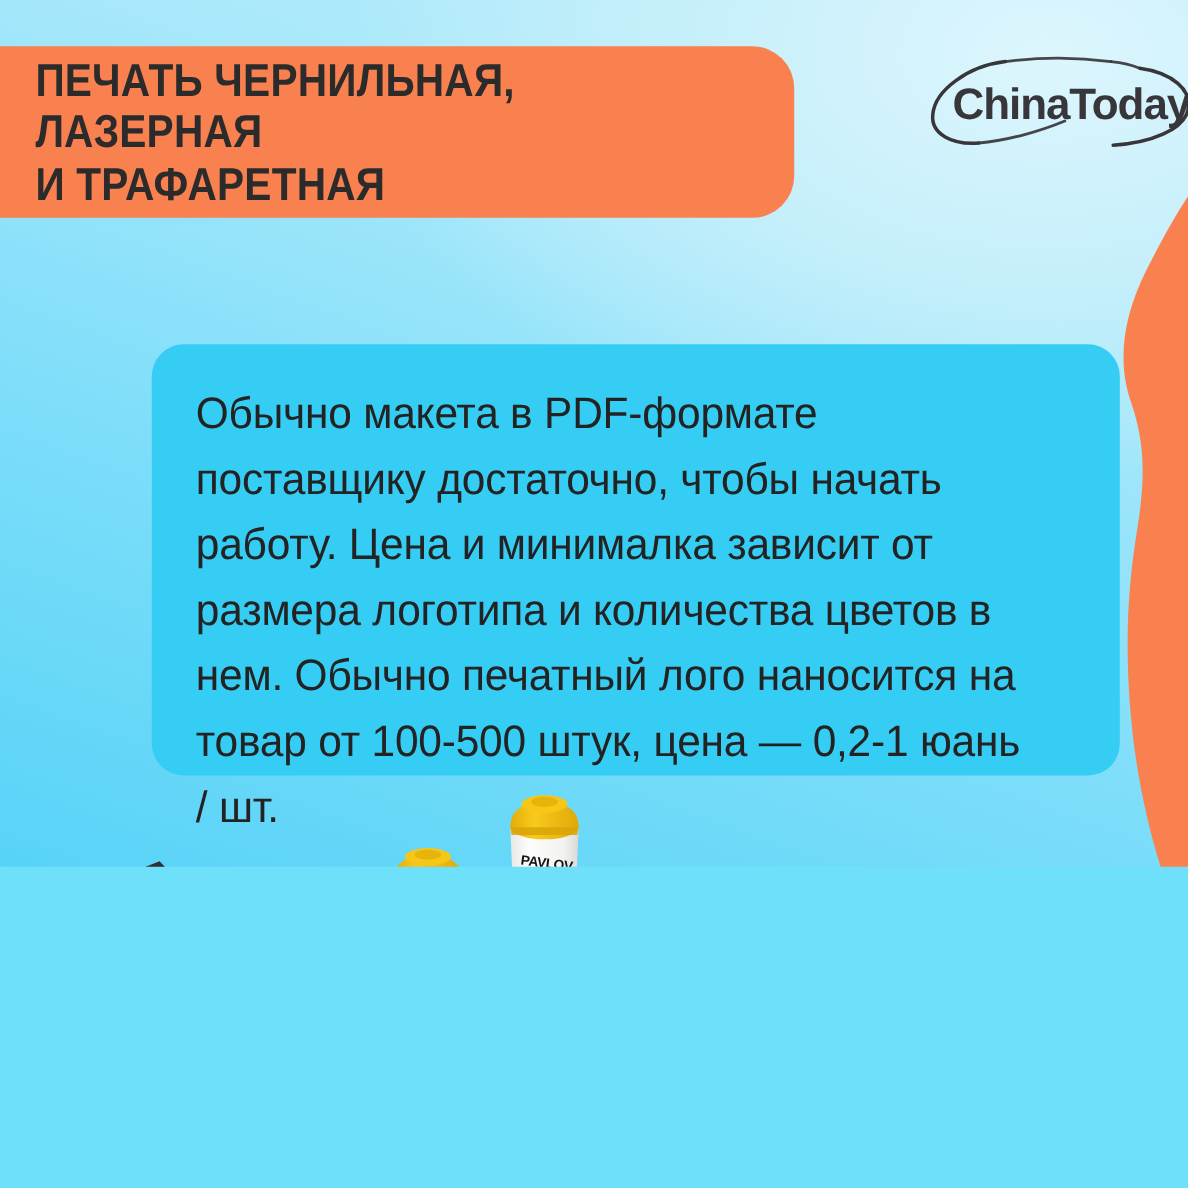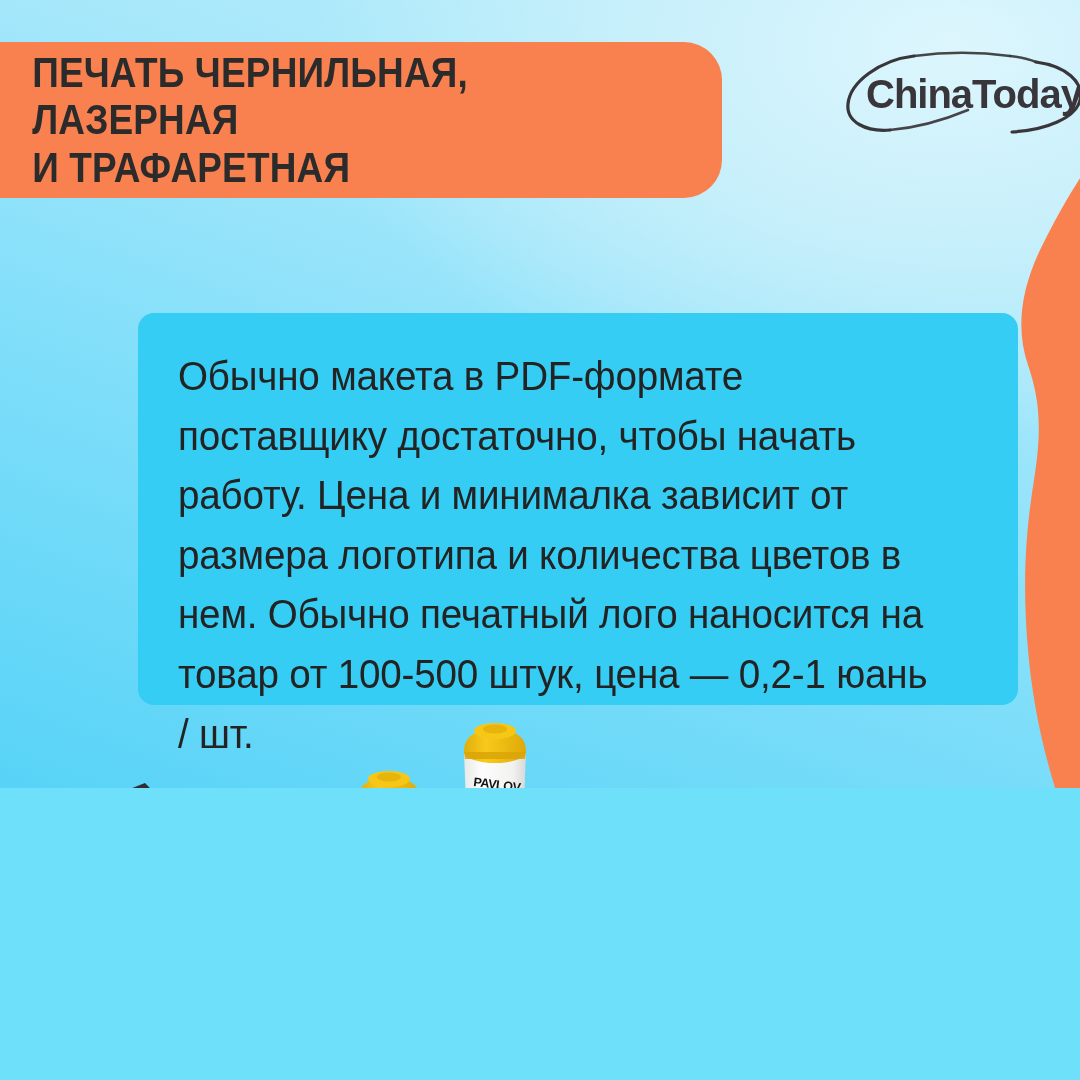--- a/index.html
+++ b/index.html
@@ -65,21 +65,21 @@
     width:252px; height:96px;
   }
   .logo svg{ display:block; width:252px; height:96px; }
 
   
   .text-card{
     position:absolute;
     left:138px; top:313px;
     width:880px; height:392px;
     background:#35cdf4;
-    border-radius:16px;
+    border-radius:29px;
     padding:34px 44px 22px 40px;
   }
   .body-text{
     color:#232323;
     font-size:40px;
     line-height:1.49;
     font-weight:400;
     letter-spacing:-.2px;
     transform:scaleX(.965);
     transform-origin:left top;

